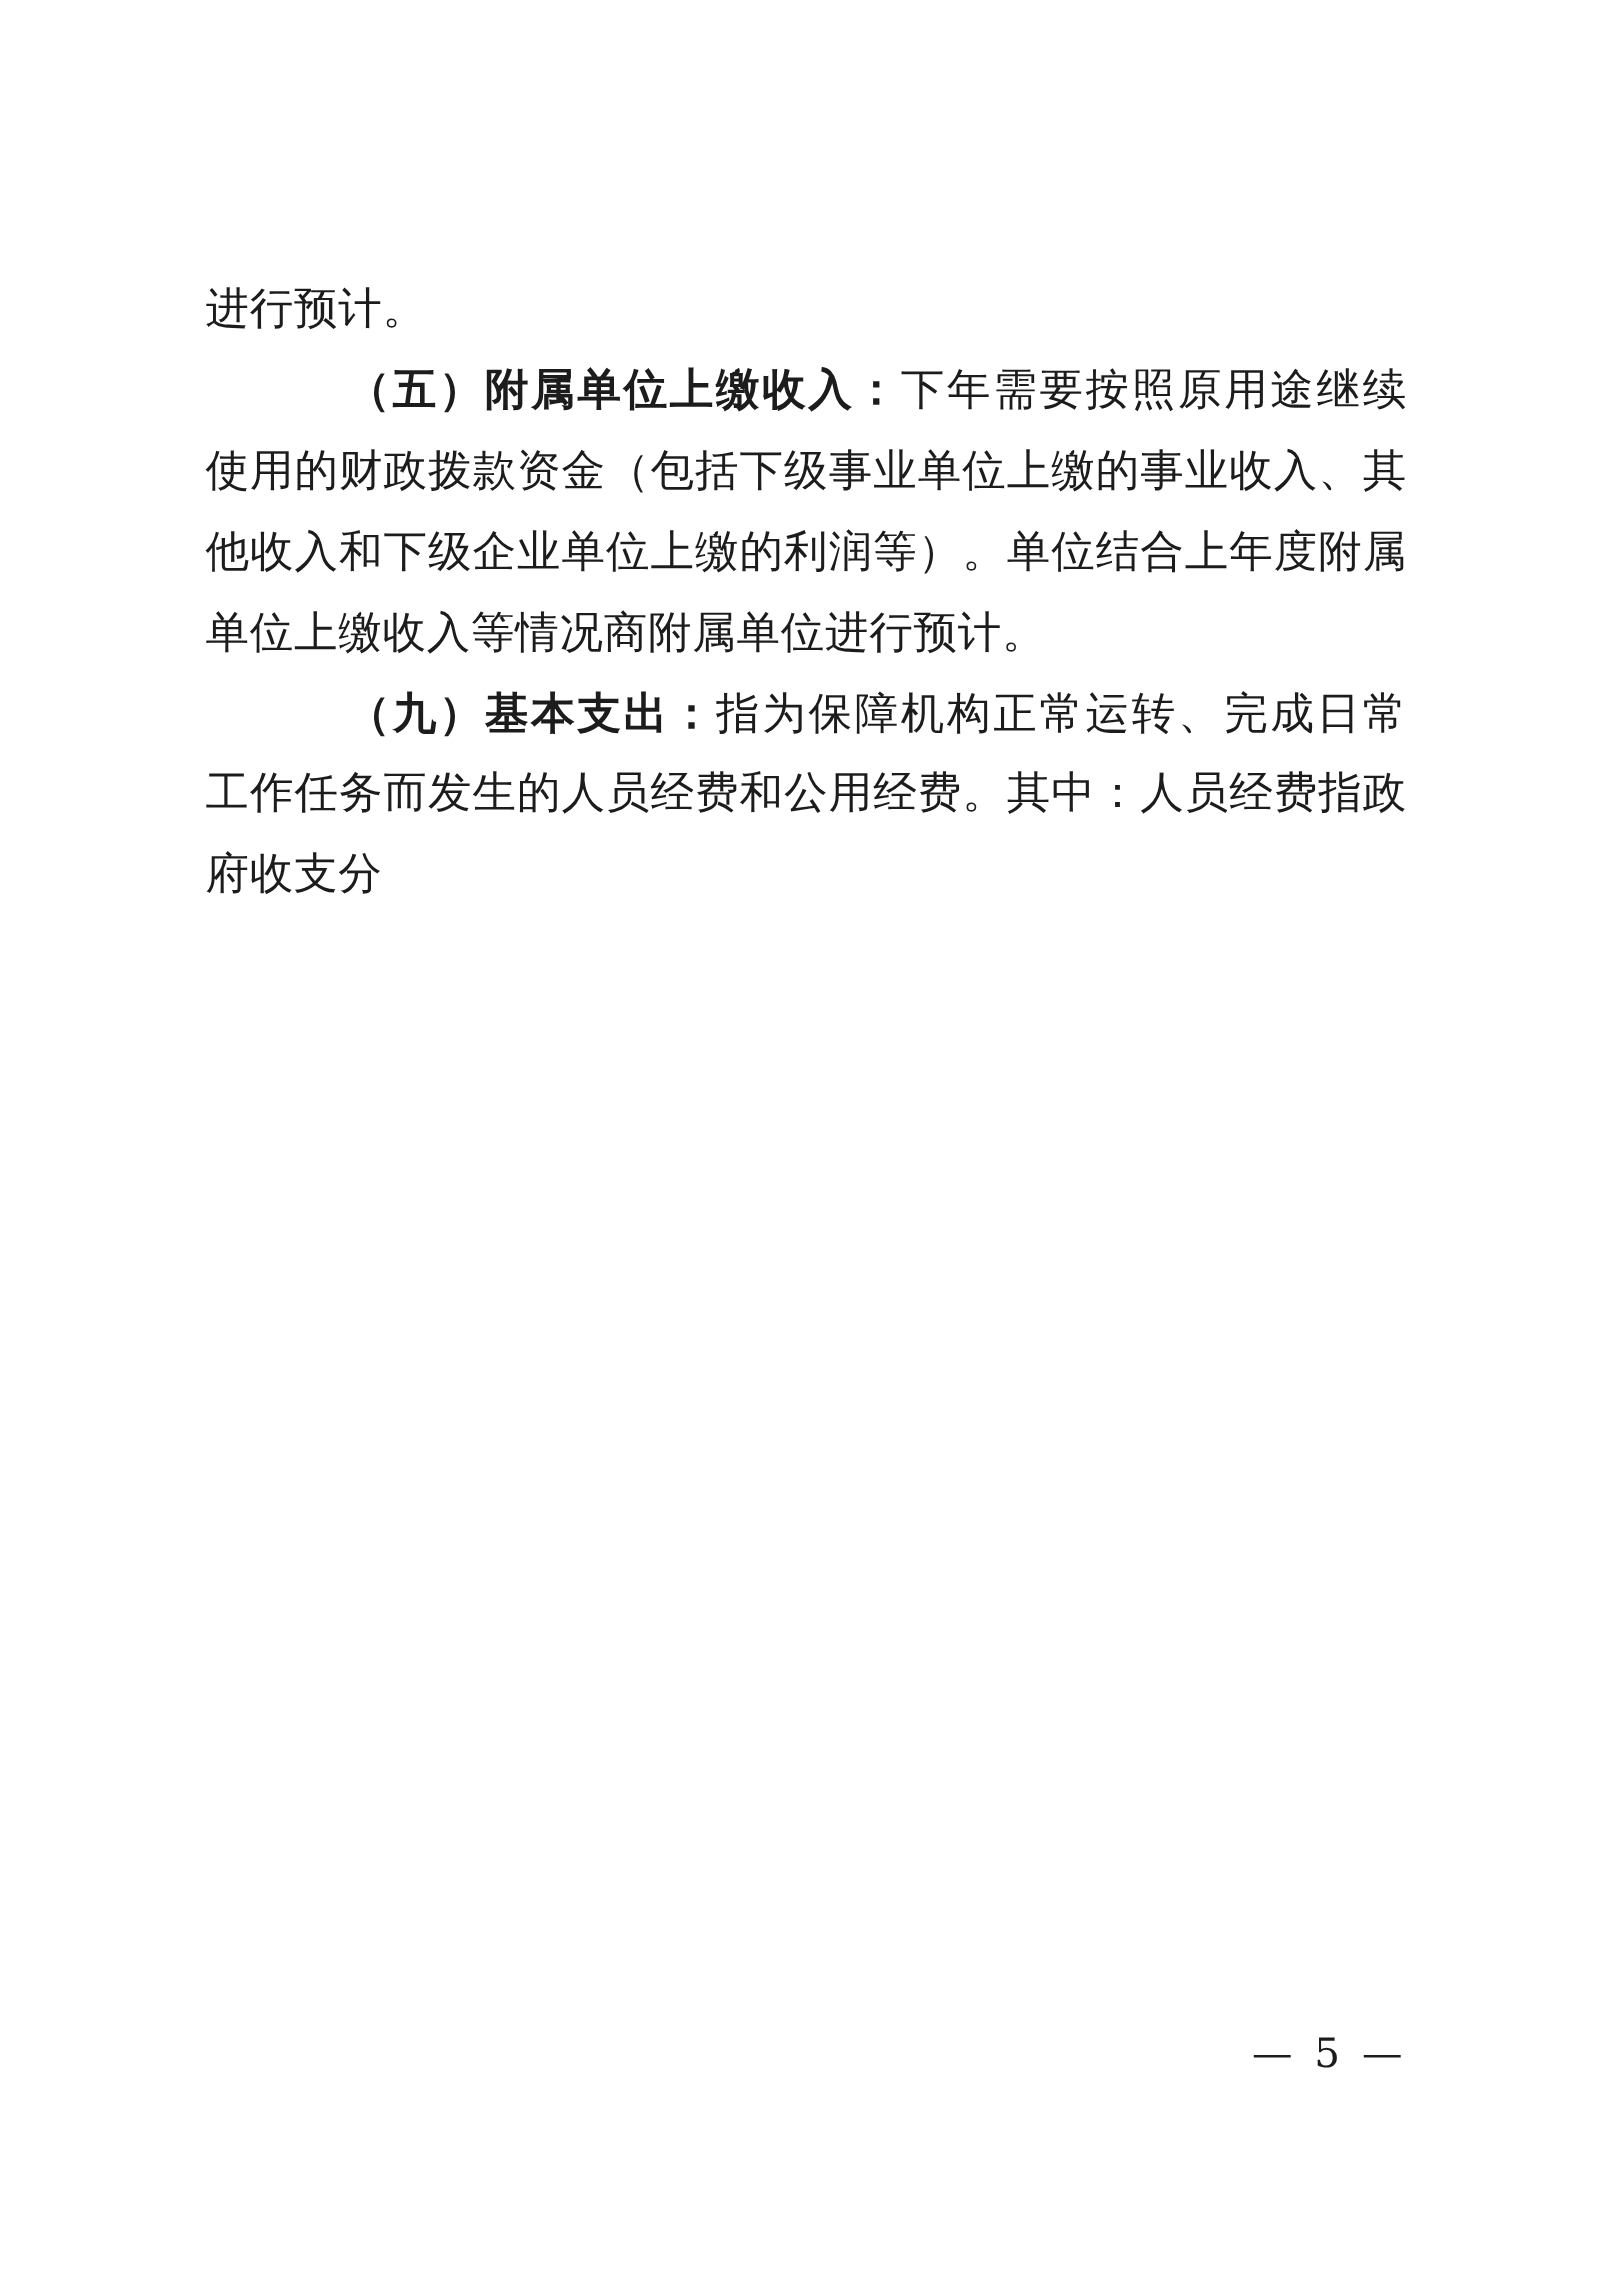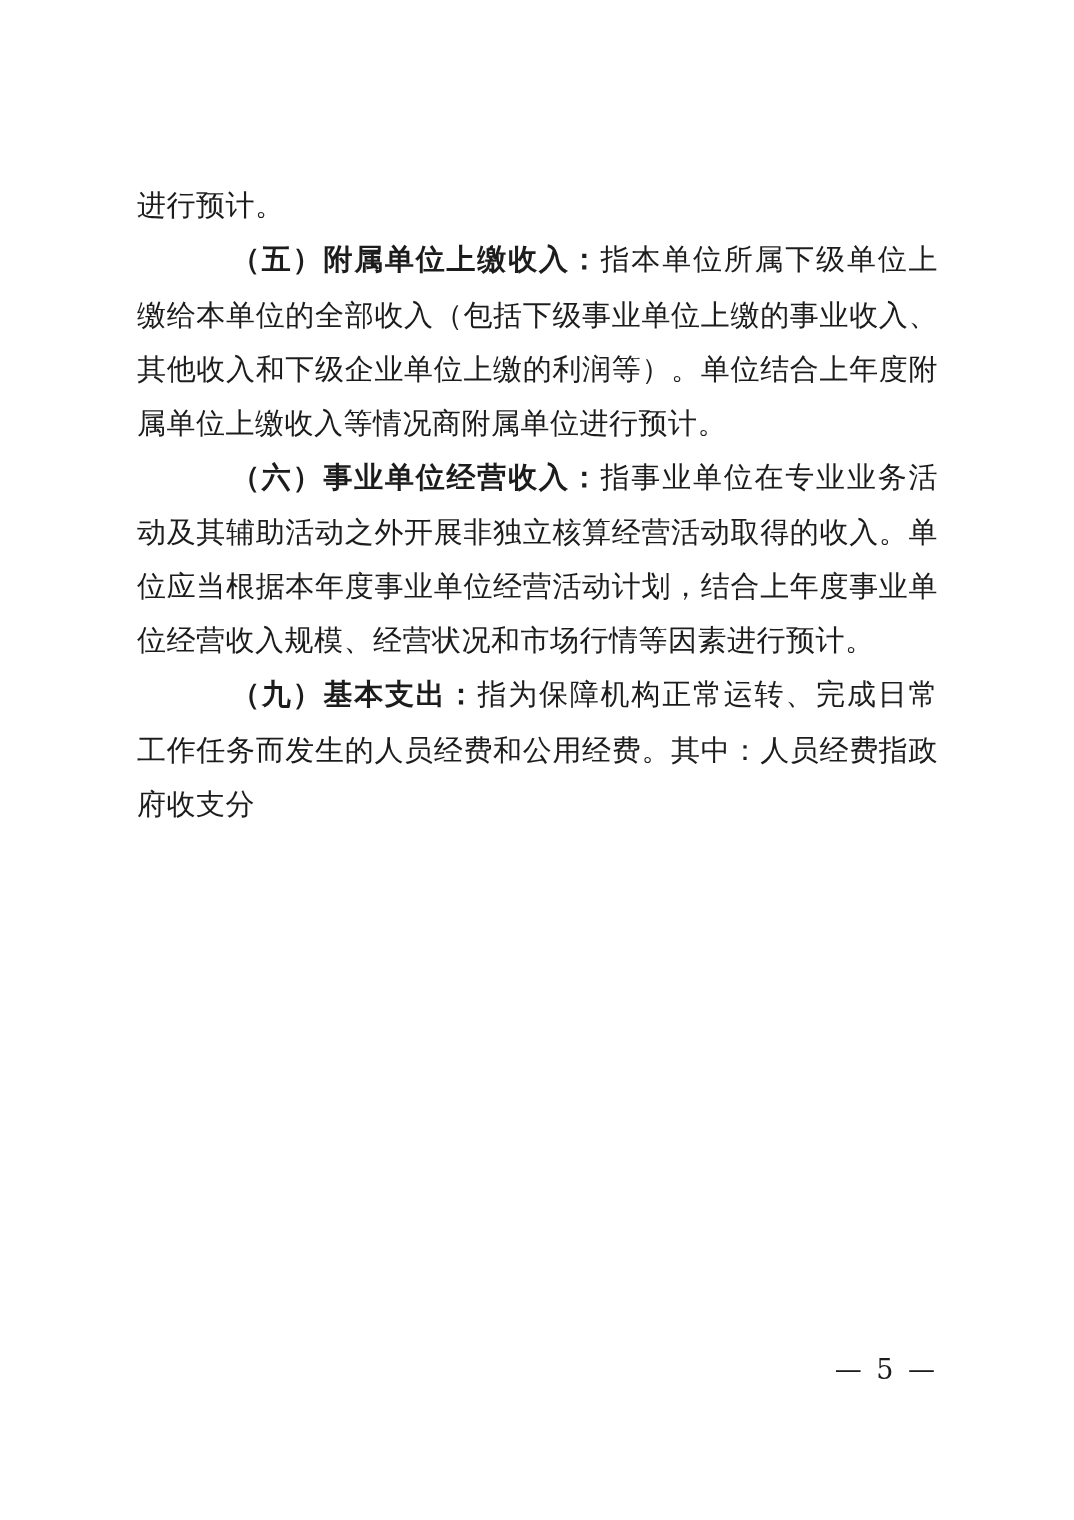--- a/index.html
+++ b/index.html
@@ -30,44 +30,42 @@
   .text-block p {
     margin: 0;
     padding: 0;
     text-indent: 94px;
   }
   .text-block p.continuation {
     text-indent: 0;
   }
   .text-block p .lead {
     font-weight: bold;
-    font-family: Liberation Mono, monospace;
   }
   .page-number {
     position: absolute;
     right: 136px;
     top: 1354px;
     font-size: 27px;
     letter-spacing: 3px;
     color: #1c1c1c;
     white-space: nowrap;
   }
 </style>
 </head>
 <body>
 
 <div class="page">
 
   <div class="text-block">
 
     <p class="continuation"><span class="body">进行预计。</span></p>
 
-    <p><span class="lead">（五）附属单位上缴收入：</span><span class="body">指本单位所属下级单位上缴给本单位的全部收入（包括下级事业单位上缴的事业收入、其他收入和下级企业单位上缴的利润等）。单位结合上年度附属单位上缴收入等情况商附属单位进行预计。</span></p>
+    <p><span class="lead">（五）附属单位上缴收入：</span><span class="body">下年需要按照原用途继续使用的财政拨款资金（包括下级事业单位上缴的事业收入、其他收入和下级企业单位上缴的利润等）。单位结合上年度附属单位上缴收入等情况商附属单位进行预计。</span></p>
 
-    <p><span class="lead">（六）事业单位经营收入：</span><span class="body">指事业单位在专业业务活动及其辅助活动之外开展非独立核算经营活动取得的收入。单位应当根据本年度事业单位经营活动计划，结合上年度事业单位经营收入规模、经营状况和市场行情等因素进行预计。</span></p>
 
 
 
     <p><span class="lead">（九）基本支出：</span><span class="body">指为保障机构正常运转、完成日常工作任务而发生的人员经费和公用经费。其中：人员经费指政府收支分</span></p>
 
   </div>
 
   <div class="page-number">— 5 —</div>
 
 </div>

